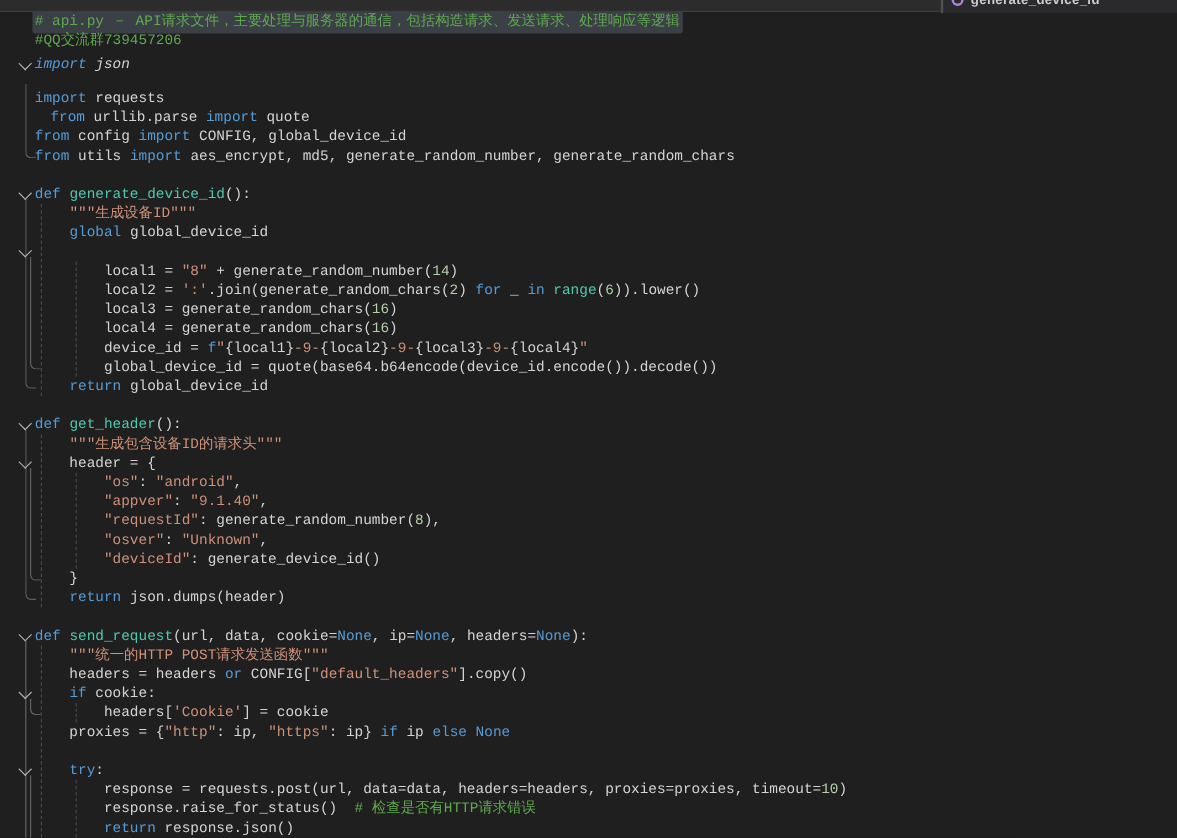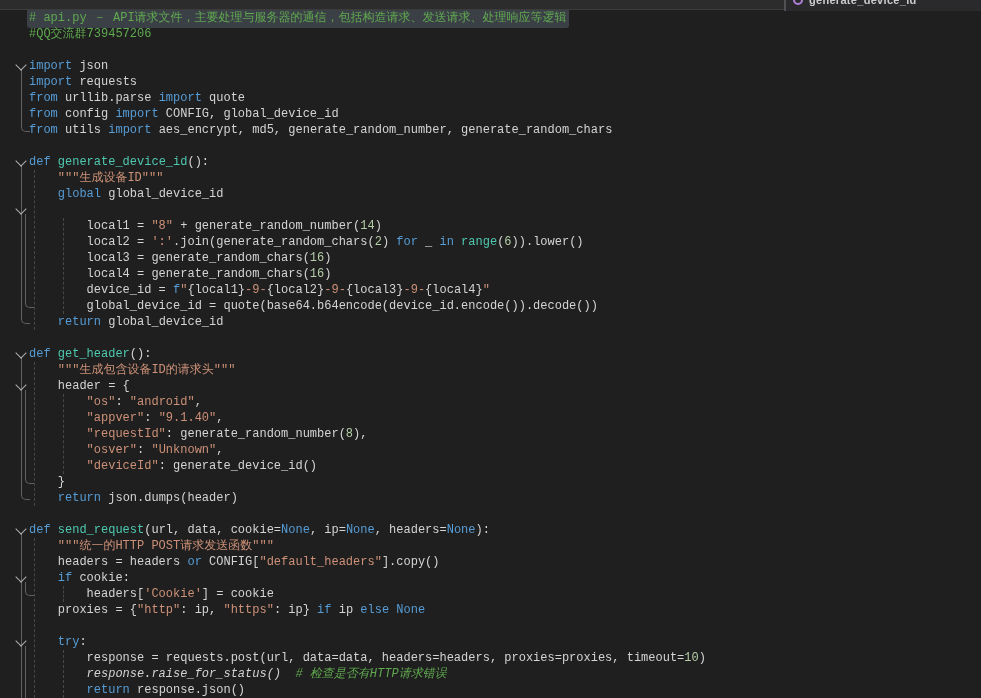--- a/index.html
+++ b/index.html
@@ -82,23 +82,23 @@
       <div class="iguide" style="left: 34px; top: 352px; height: 144px;"></div>
       <div class="iguide" style="left: 63px; top: 384px; height: 80px;"></div>
       <div class="iguide" style="left: 34px; top: 528px; height: 160px;"></div>
       <div class="iguide" style="left: 63px; top: 576px; height: 16px;"></div>
       <div class="iguide" style="left: 63px; top: 640px; height: 48px;"></div>
     </div>
   <div id="lines">
       <div class="line" style="top: 0px;"><span class="line-text sel"><span class="tk-c"># api.py － API请求文件，主要处理与服务器的通信，包括构造请求、发送请求、处理响应等逻辑</span></span></div>
       <div class="line" style="top: 16px; padding-left: 43px;"><span class="line-text"><span class="tk-c">#QQ交流群739457206</span></span></div>
       <div class="line" style="top: 32px;"><span class="line-text"></span></div>
-      <div class="line" style="top: 48px;"><span class="chev"></span><span class="line-text"><span class="tk-k">import</span><span class="tk-v"> json</span></span></div>
+      <div class="line" style="top: 36px; font-style: italic;"><span class="chev"></span><span class="line-text"><span class="tk-k">import</span><span class="tk-v"> json</span></span></div>
       <div class="line" style="top: 64px;"><span class="line-text"><span class="tk-k">import</span><span class="tk-v"> requests</span></span></div>
-      <div class="line" style="top: 80px;"><span class="line-text"><span class="tk-k">from</span><span class="tk-v"> urllib.parse </span><span class="tk-k">import</span><span class="tk-v"> quote</span></span></div>
+      <div class="line" style="top: 80px; margin-left: 13px;"><span class="line-text"><span class="tk-k">from</span><span class="tk-v"> urllib.parse </span><span class="tk-k">import</span><span class="tk-v"> quote</span></span></div>
       <div class="line" style="top: 96px;"><span class="line-text"><span class="tk-k">from</span><span class="tk-v"> config </span><span class="tk-k">import</span><span class="tk-v"> CONFIG, global_device_id</span></span></div>
       <div class="line" style="top: 112px;"><span class="line-text"><span class="tk-k">from</span><span class="tk-v"> utils </span><span class="tk-k">import</span><span class="tk-v"> aes_encrypt, md5, generate_random_number, generate_random_chars</span></span></div>
       <div class="line" style="top: 128px;"><span class="line-text"></span></div>
       <div class="line" style="top: 144px;"><span class="chev"></span><span class="line-text"><span class="tk-k">def</span><span class="tk-v"> </span><span class="tk-f">generate_device_id</span><span class="tk-v">():</span></span></div>
       <div class="line" style="top: 160px;"><span class="line-text"><span class="tk-v">    </span><span class="tk-s">"""生成设备ID"""</span></span></div>
       <div class="line" style="top: 176px;"><span class="line-text"><span class="tk-v">    </span><span class="tk-k">global</span><span class="tk-v"> global_device_id</span></span></div>
       <div class="line" style="top: 192px;"><span class="chev"></span></div>
       <div class="line" style="top: 208px;"><span class="line-text"><span class="tk-v">        local1 = </span><span class="tk-s">"8"</span><span class="tk-v"> + generate_random_number(</span><span class="tk-n">14</span><span class="tk-v">)</span></span></div>
       <div class="line" style="top: 224px;"><span class="line-text"><span class="tk-v">        local2 = </span><span class="tk-s">':'</span><span class="tk-v">.join(generate_random_chars(</span><span class="tk-n">2</span><span class="tk-v">) </span><span class="tk-k">for</span><span class="tk-v"> _ </span><span class="tk-k">in</span><span class="tk-v"> </span><span class="tk-b">range</span><span class="tk-v">(</span><span class="tk-n">6</span><span class="tk-v">)).lower()</span></span></div>
       <div class="line" style="top: 240px;"><span class="line-text"><span class="tk-v">        local3 = generate_random_chars(</span><span class="tk-n">16</span><span class="tk-v">)</span></span></div>
@@ -120,16 +120,16 @@
       <div class="line" style="top: 496px;"><span class="line-text"></span></div>
       <div class="line" style="top: 512px;"><span class="chev"></span><span class="line-text"><span class="tk-k">def</span><span class="tk-v"> </span><span class="tk-f">send_request</span><span class="tk-v">(url, data, cookie=</span><span class="tk-k">None</span><span class="tk-v">, ip=</span><span class="tk-k">None</span><span class="tk-v">, headers=</span><span class="tk-k">None</span><span class="tk-v">):</span></span></div>
       <div class="line" style="top: 528px;"><span class="line-text"><span class="tk-v">    </span><span class="tk-s">"""统一的HTTP POST请求发送函数"""</span></span></div>
       <div class="line" style="top: 544px;"><span class="line-text"><span class="tk-v">    headers = headers </span><span class="tk-k">or</span><span class="tk-v"> CONFIG[</span><span class="tk-s">"default_headers"</span><span class="tk-v">].copy()</span></span></div>
       <div class="line" style="top: 560px;"><span class="chev"></span><span class="line-text"><span class="tk-v">    </span><span class="tk-k">if</span><span class="tk-v"> cookie:</span></span></div>
       <div class="line" style="top: 576px;"><span class="line-text"><span class="tk-v">        headers[</span><span class="tk-s">'Cookie'</span><span class="tk-v">] = cookie</span></span></div>
       <div class="line" style="top: 592px;"><span class="line-text"><span class="tk-v">    proxies = {</span><span class="tk-s">"http"</span><span class="tk-v">: ip, </span><span class="tk-s">"https"</span><span class="tk-v">: ip} </span><span class="tk-k">if</span><span class="tk-v"> ip </span><span class="tk-k">else</span><span class="tk-v"> </span><span class="tk-k">None</span></span></div>
       <div class="line" style="top: 608px;"><span class="line-text"></span></div>
       <div class="line" style="top: 624px;"><span class="chev"></span><span class="line-text"><span class="tk-v">    </span><span class="tk-k">try</span><span class="tk-v">:</span></span></div>
       <div class="line" style="top: 640px;"><span class="line-text"><span class="tk-v">        response = requests.post(url, data=data, headers=headers, proxies=proxies, timeout=</span><span class="tk-n">10</span><span class="tk-v">)</span></span></div>
-      <div class="line" style="top: 656px; font-style: italic;"><span class="line-text"><span class="tk-v">        response.raise_for_status()  </span><span class="tk-c"># 检查是否有HTTP请求错误</span></span></div>
+      <div class="line" style="top: 656px;"><span class="line-text"><span class="tk-v">        response.raise_for_status()  </span><span class="tk-c"># 检查是否有HTTP请求错误</span></span></div>
       <div class="line" style="top: 672px;"><span class="line-text"><span class="tk-v">        </span><span class="tk-k">return</span><span class="tk-v"> response.json()</span></span></div>
     </div>
 </div>
 
 </body></html>

